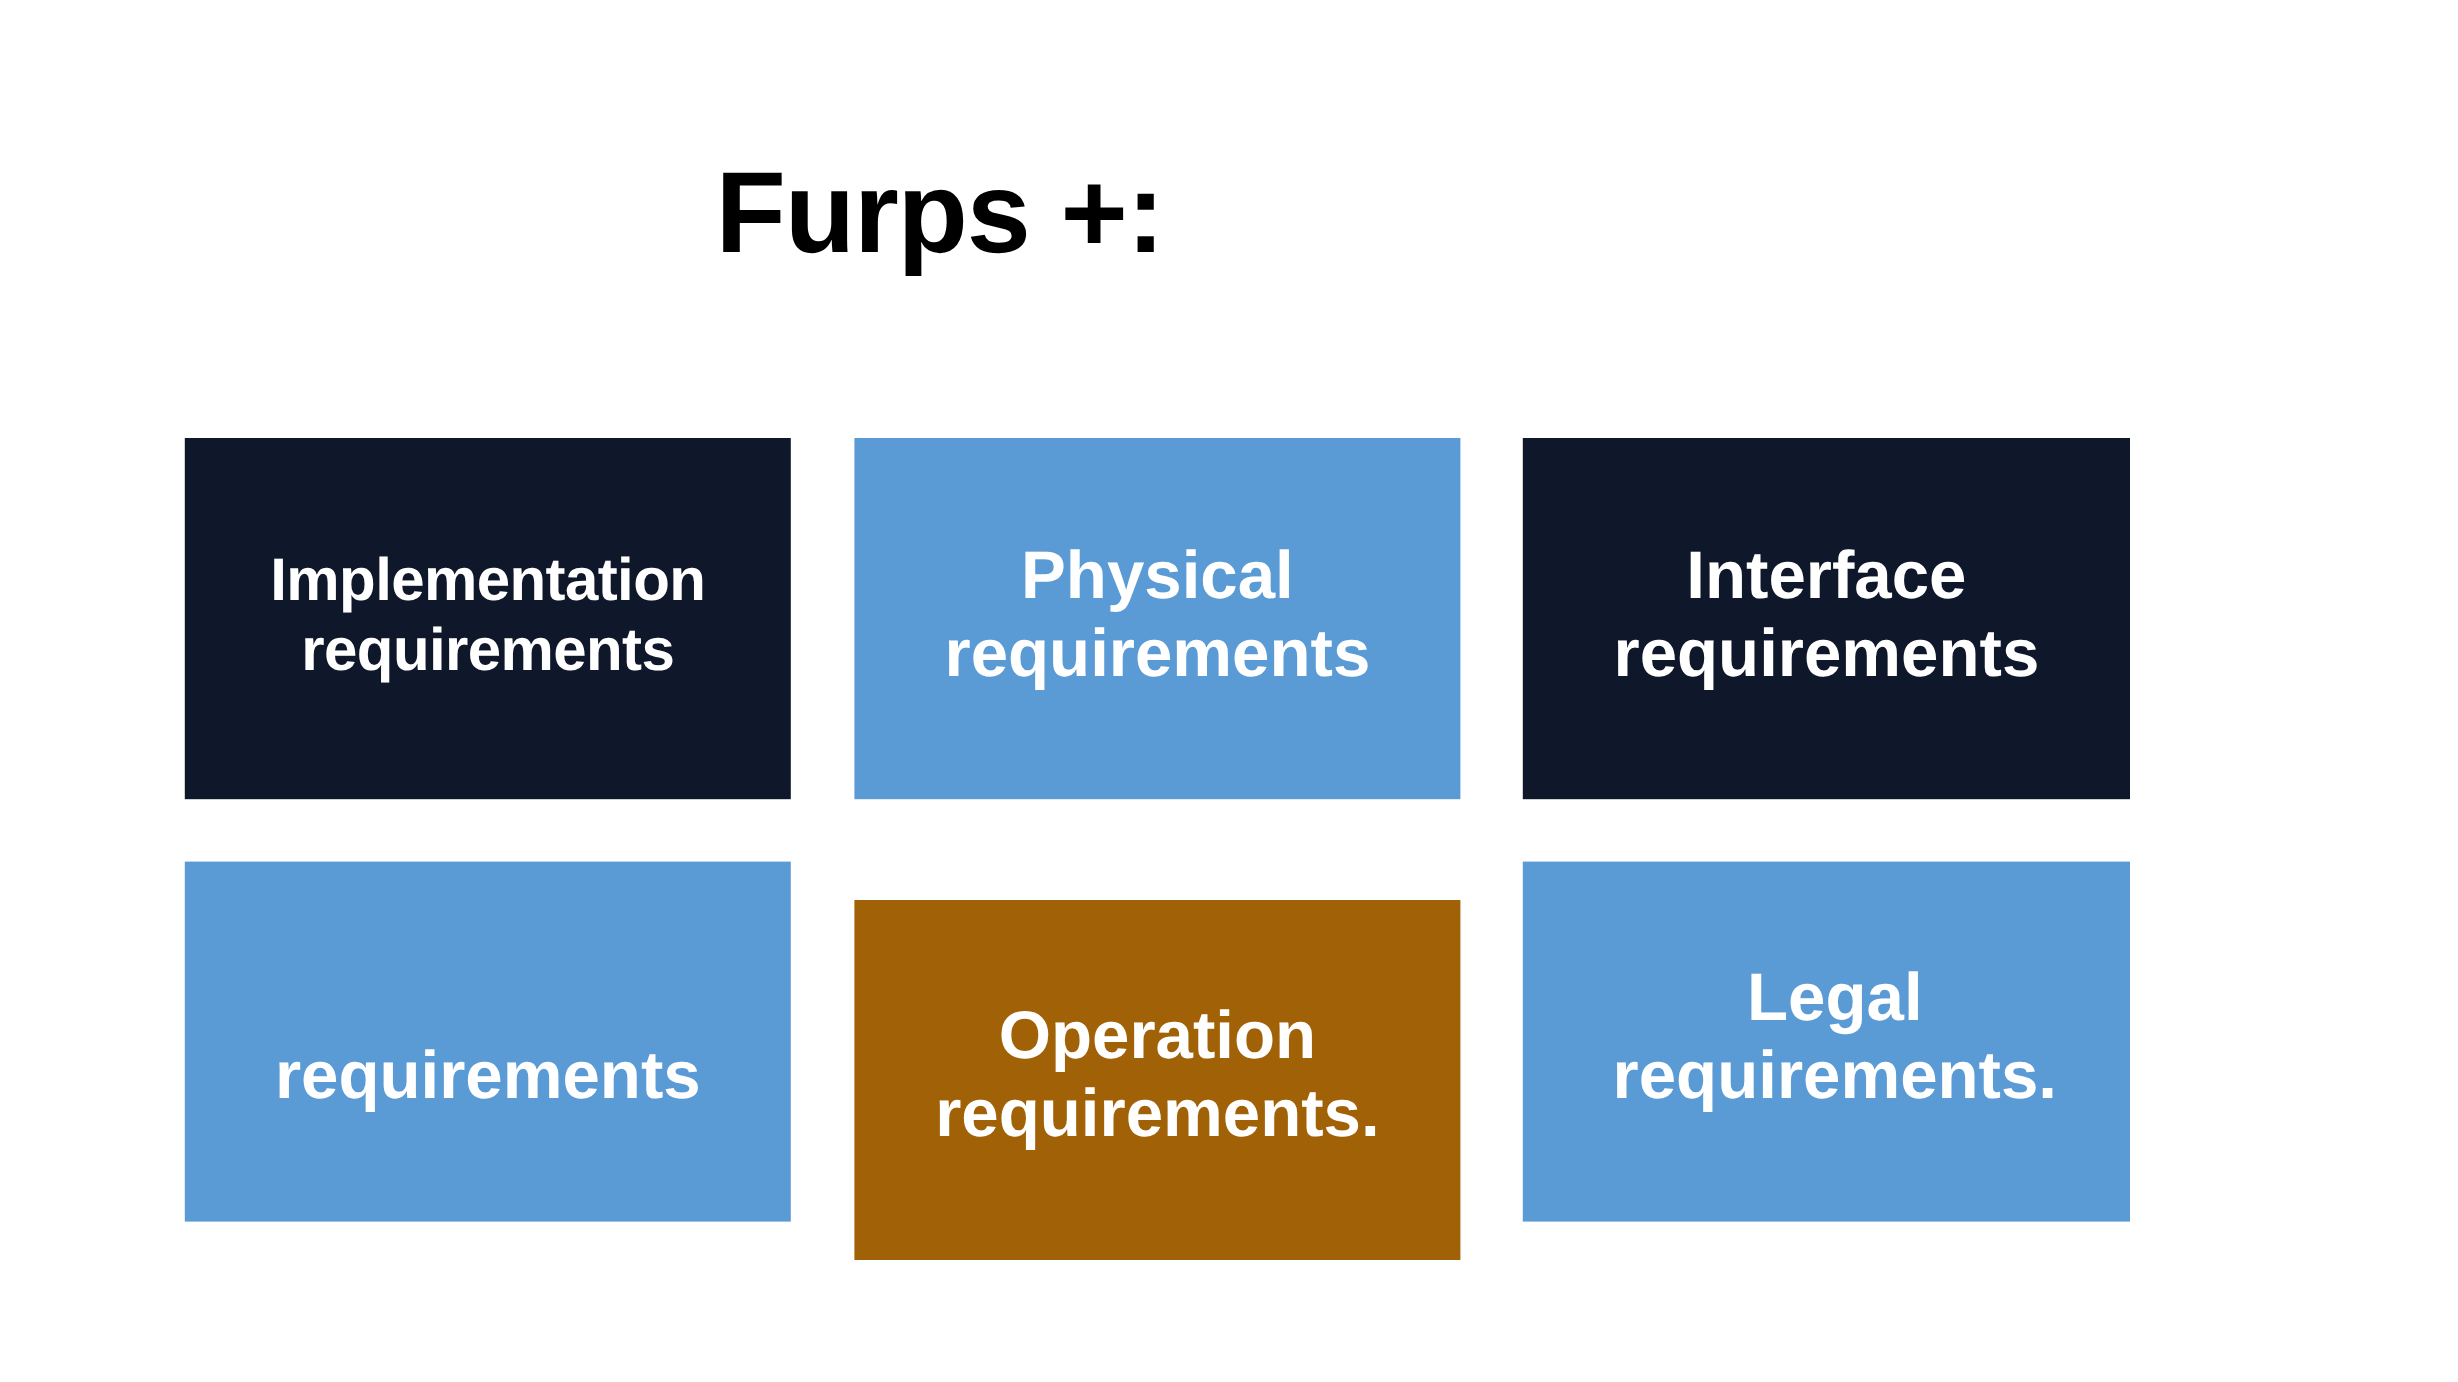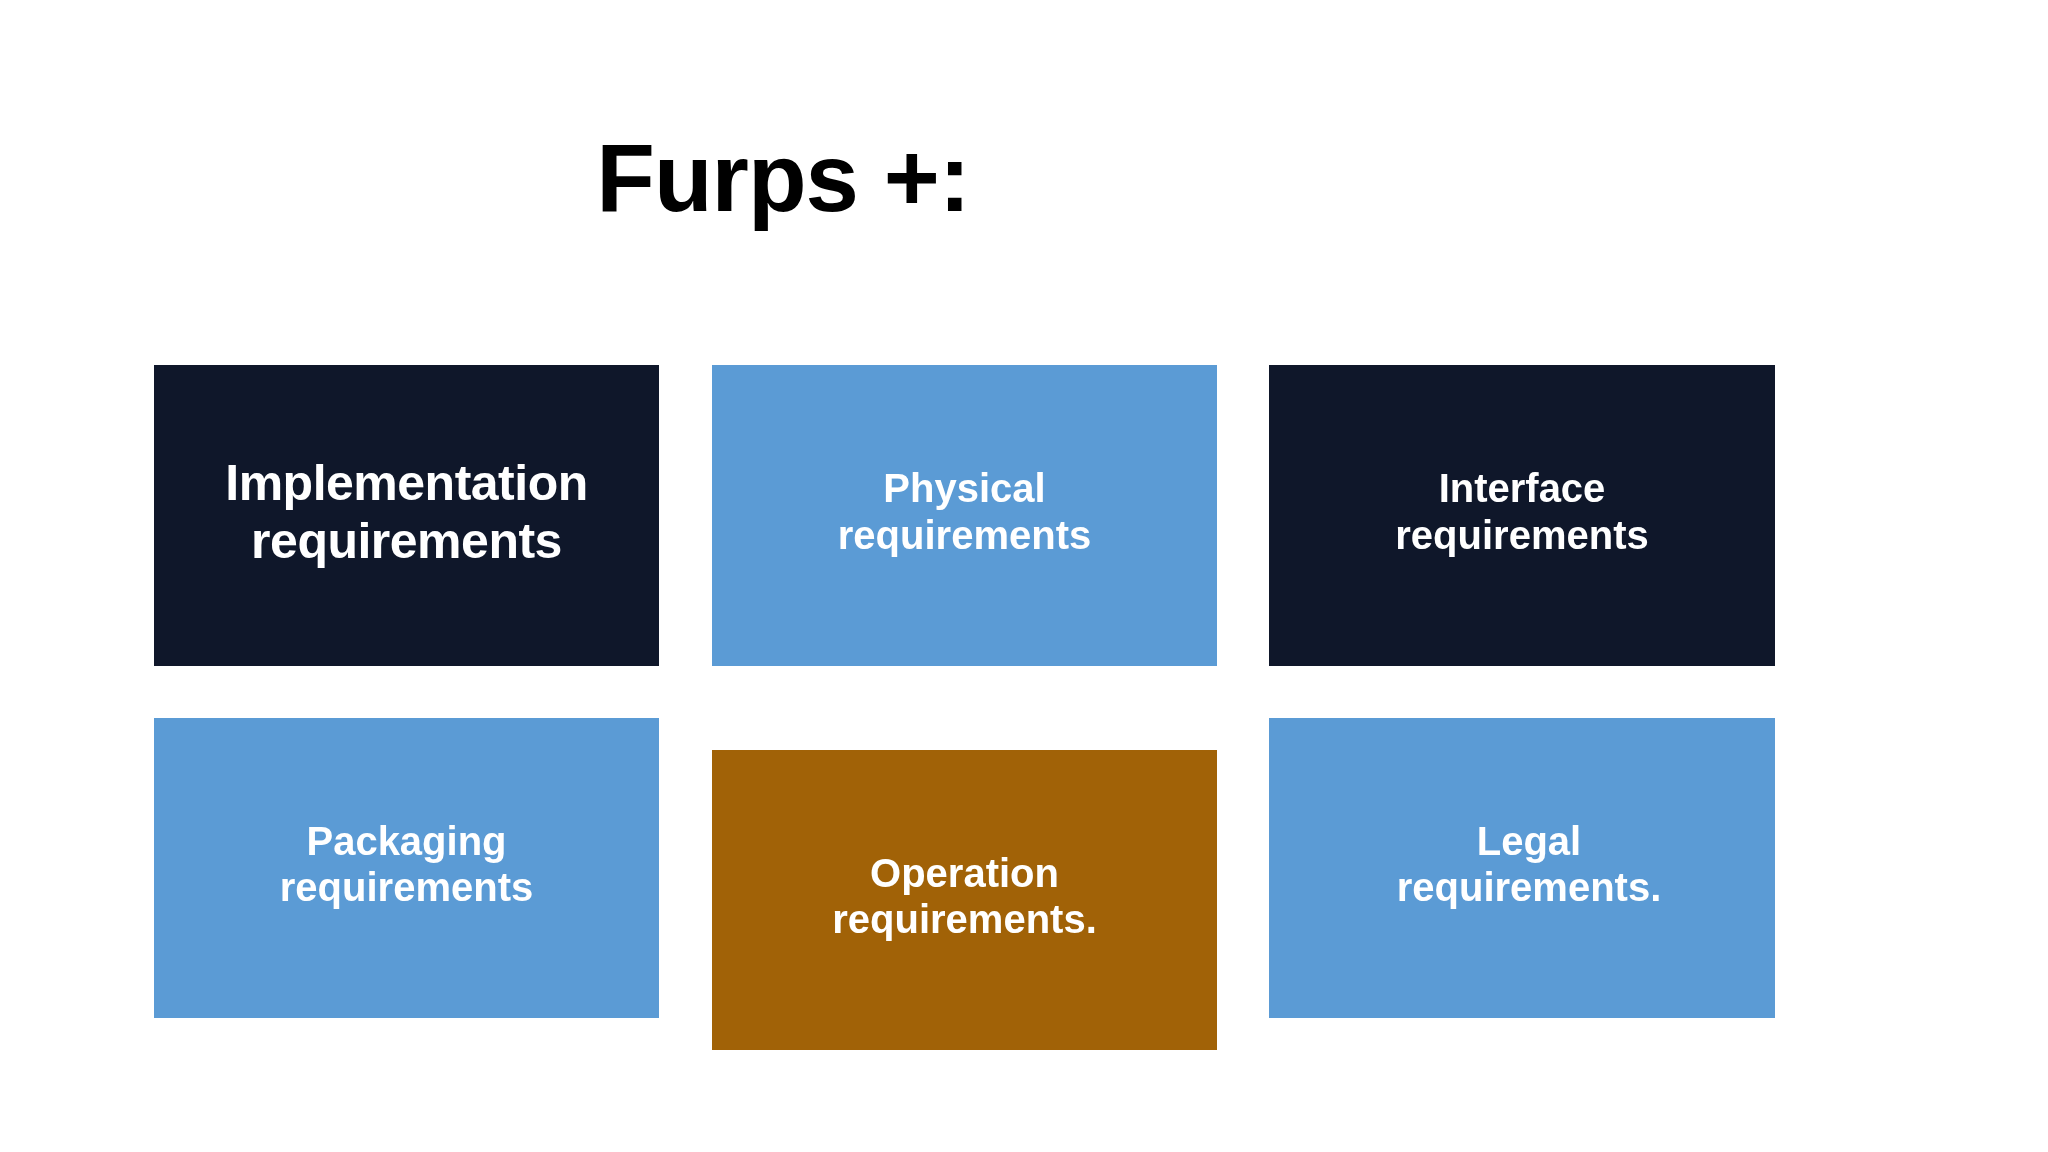--- a/index.html
+++ b/index.html
@@ -58,21 +58,21 @@
     background: #5B9BD5;
     display: flex;
     align-items: center;
     justify-content: center;
     padding: 0 18px;
   }
 
   .req-box-label {
     color: #FFFFFF;
     font-family: "Liberation Sans", sans-serif;
-    font-size: 40px;
+    font-size: 56px;
     font-weight: 700;
     line-height: 1.16;
     text-align: center;
     width: 100%;
     display: block;
     word-break: normal;
     position: relative;
     top: -4px;
   }
 
@@ -104,21 +104,21 @@
 
     <div class="req-box" id="box-physical" style="background: rgb(91, 155, 213);">
       <span class="req-box-label" style="color: rgb(255, 255, 255);"><span>Physical</span><br><span>requirements</span></span>
     </div>
 
     <div class="req-box" id="box-interface" style="background: #0f172a;">
       <span class="req-box-label" style="color: rgb(255, 255, 255);"><span>Interface</span><br><span>requirements</span></span>
     </div>
 
     <div class="req-box" id="box-packaging" style="background: rgb(91, 155, 213);">
-      <span class="req-box-label" style="color: rgb(255, 255, 255);"><span>Packaging</span><br><span>requirements</span></span>
+      <span class="req-box-label" style="color: rgb(255, 255, 255);"><br><span>requirements</span></span>
     </div>
 
     <div class="req-box" id="box-operation" style="background: #a16207; margin-top: 32px;">
       <span class="req-box-label" style="color: rgb(255, 255, 255);"><span>Operation</span><br><span>requirements.</span></span>
     </div>
 
     <div class="req-box" id="box-legal" style="background: rgb(91, 155, 213);">
       <span class="req-box-label" style="color: rgb(255, 255, 255);"><span>Legal</span><br><span>requirements.</span></span>
     </div>
 

